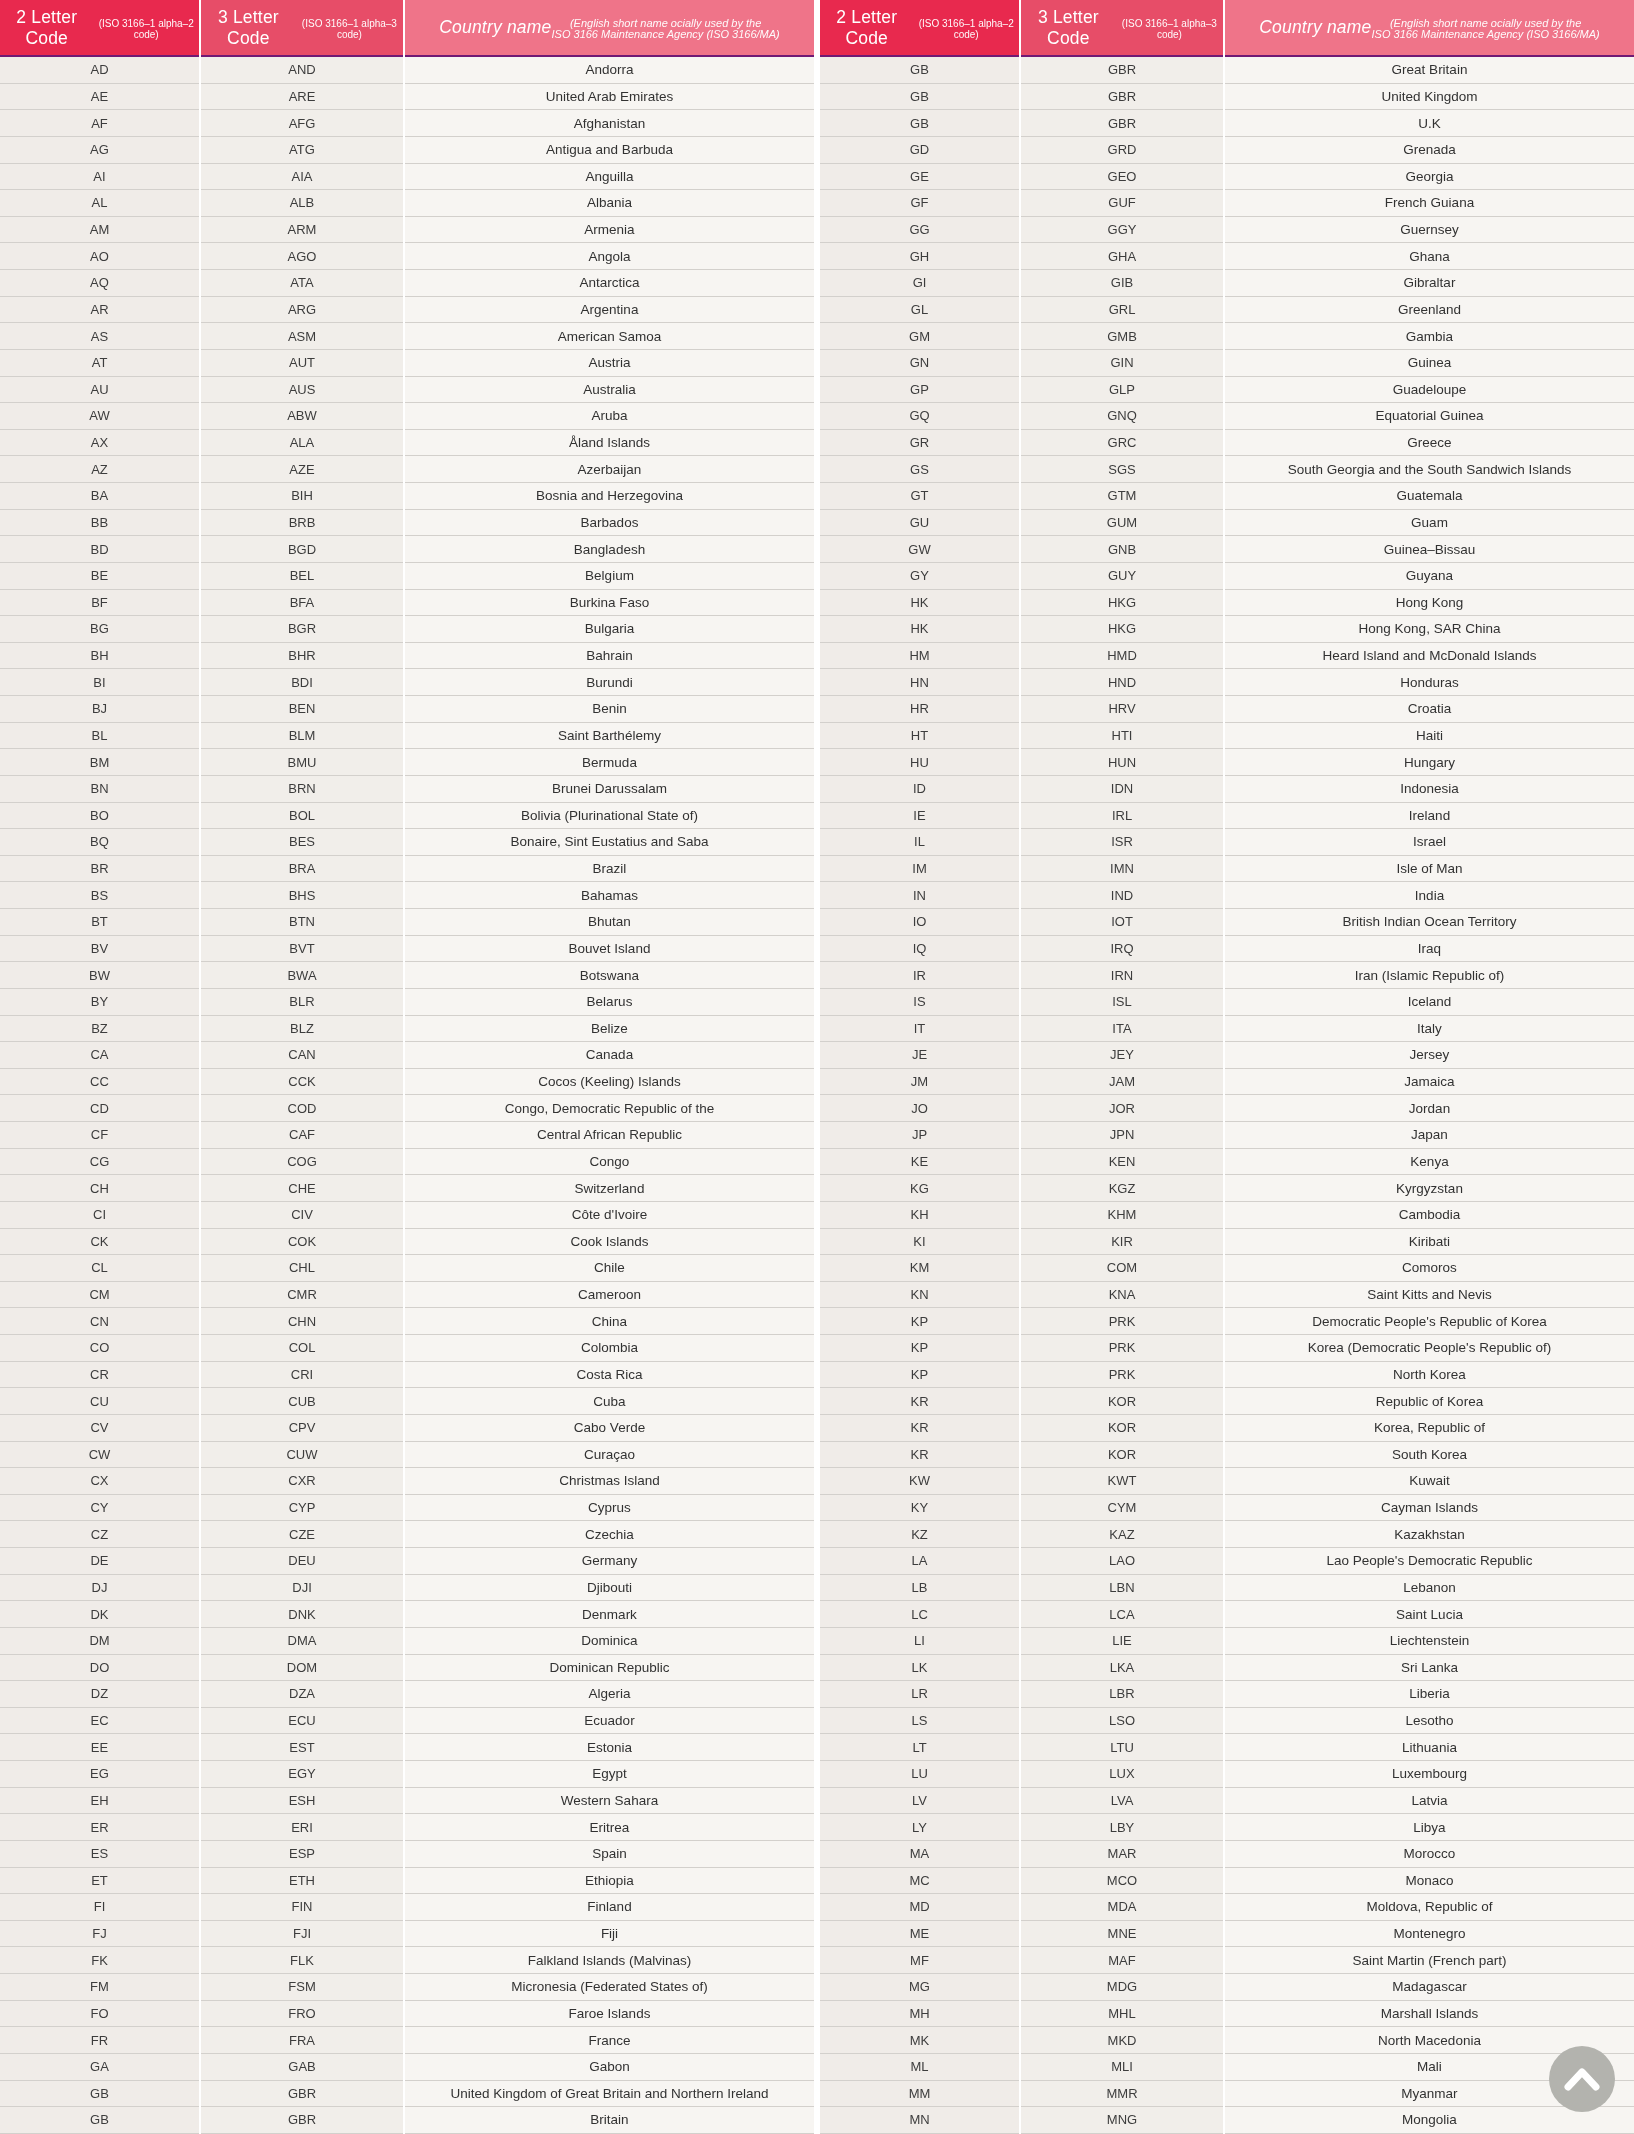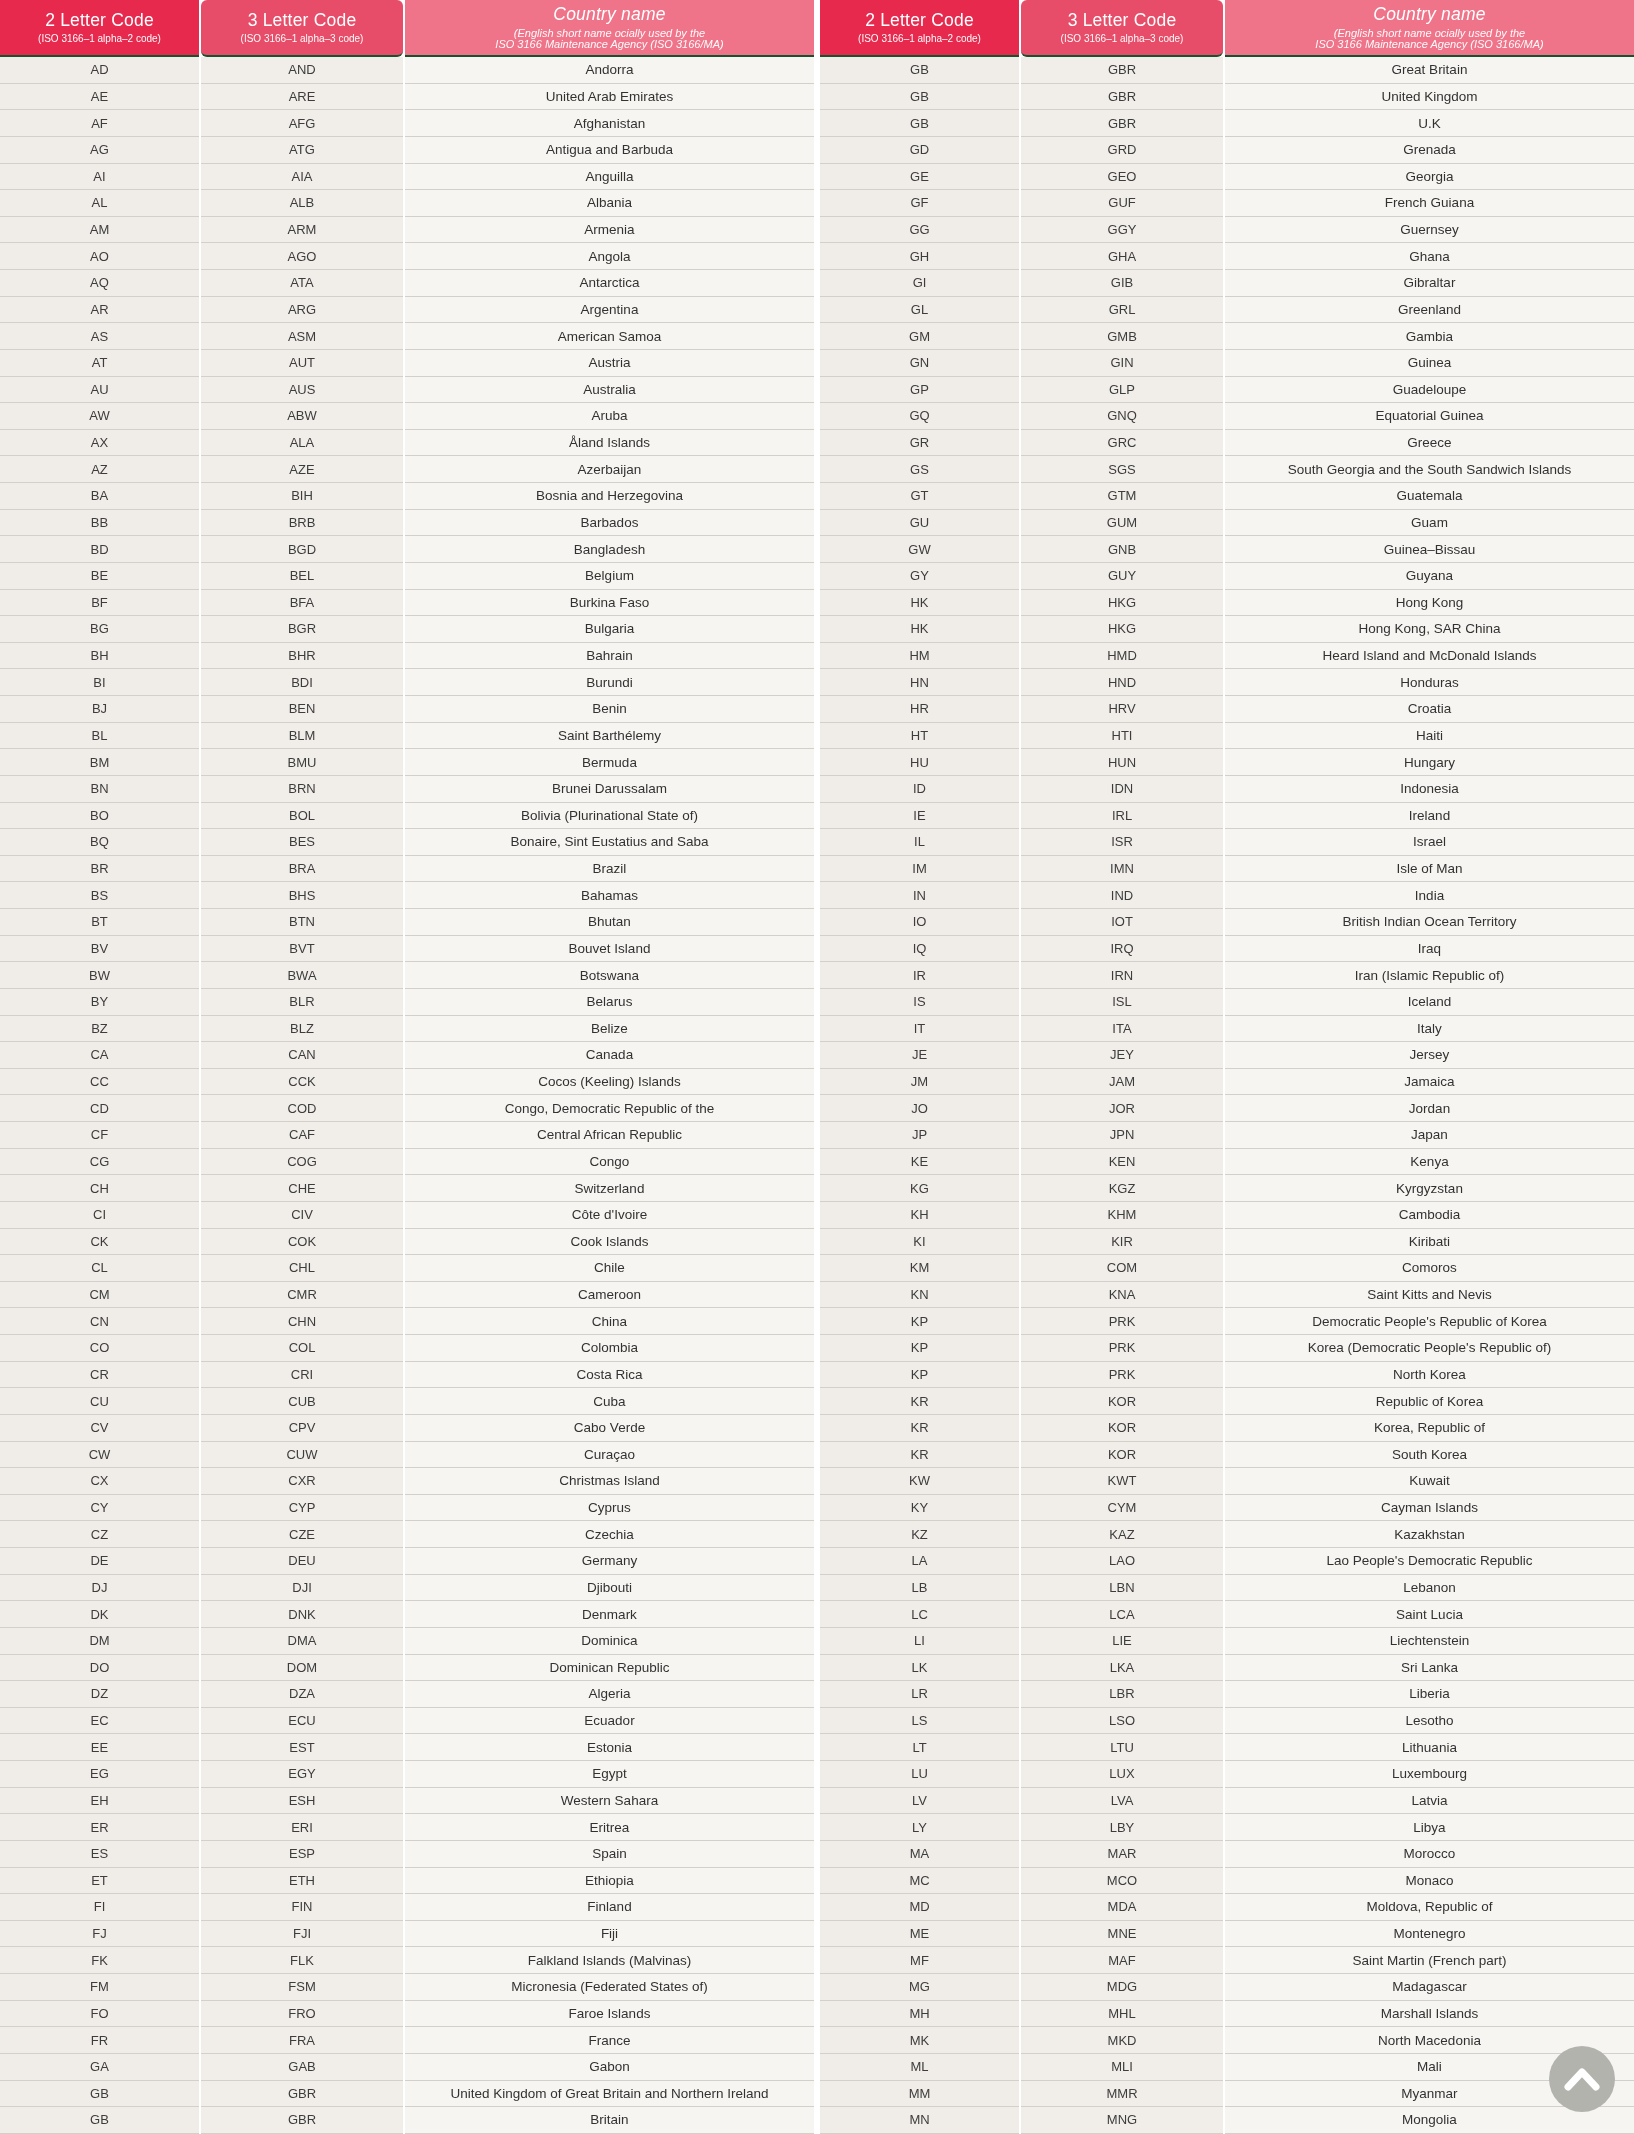--- a/index.html
+++ b/index.html
@@ -23,27 +23,27 @@
     display:grid;
     grid-template-columns:199px 202px 409px;
     grid-template-rows:57px;
     grid-auto-rows:26.628px;
     column-gap:2px;
     background:#ffffff;
   }
   .group.left{left:0;}
   .group.right{left:820px;}
   .hcell{
-    display:flex;flex-direction:column;align-items:center;justify-content:center;
+    display:flex;flex-direction:row;align-items:center;justify-content:center;
     color:var(--header-text);text-align:center;
-    border-bottom:2px solid #14532d;
+    border-bottom:2px solid #701a75;
     line-height:1.15;
   }
   .hcell.h1{background:var(--header-2letter-bg);}
-  .hcell.h2{background:var(--header-3letter-bg);border-radius:6px;}
+  .hcell.h2{background:var(--header-3letter-bg);}
   .hcell.h3{background:var(--header-country-bg);font-style:italic;}
   .htitle{font-size:17.5px;letter-spacing:.2px;}
   .hsub{font-size:10px;margin-top:3px;opacity:.97;}
   .hsub2{font-size:11px;line-height:11.5px;margin-top:3px;opacity:.97;}
   .tbody{display:contents;}
   .row{display:contents;}
   .cell{
     display:flex;align-items:center;justify-content:center;
     font-size:13px;color:var(--cell-text);
     border-bottom:1px solid var(--row-divider);

